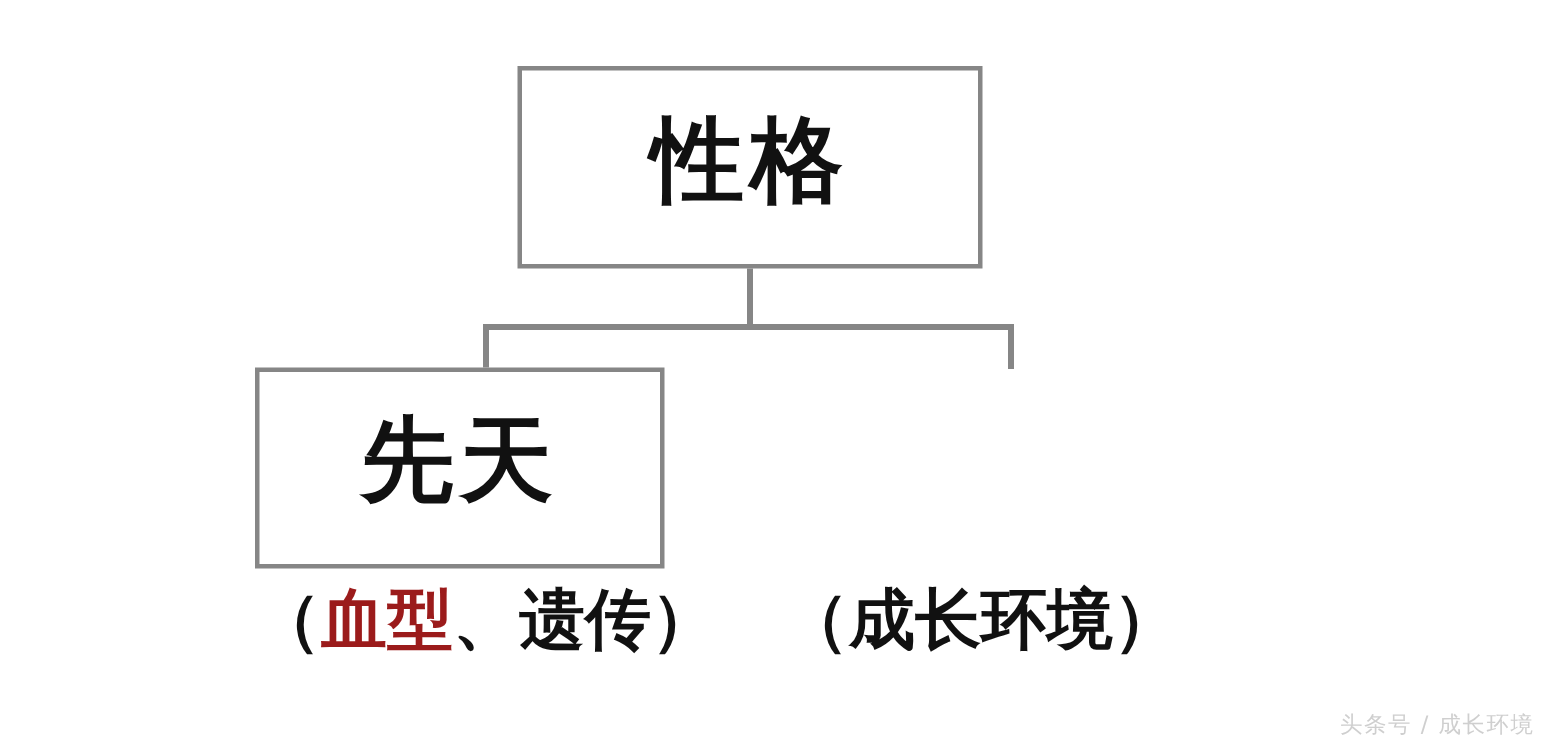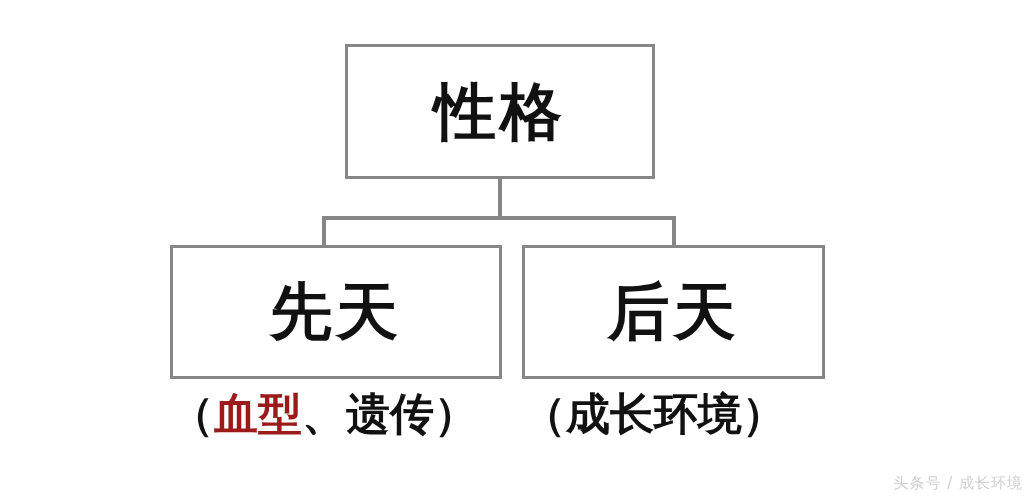--- a/index.html
+++ b/index.html
@@ -30,34 +30,34 @@
     display: flex;
     align-items: center;
     justify-content: center;
   }
   .node-label {
     font-size: 62px;
     font-weight: 700;
     color: #111111;
     letter-spacing: 4px;
     line-height: 1;
-    font-family: Liberation Sans, sans-serif;
+    font-family: Liberation Mono, monospace;
     white-space: nowrap;
   }
 
   #box-root {
     left: 345px;
     top: 44px;
     width: 310px;
     height: 135px;
   }
   #box-innate {
     left: 170px;
     top: 245px;
-    width: 332px;
+    width: 273px;
     height: 134px;
     text-align: center;
   }
   #box-acquired {
     left: 522px;
     top: 245px;
     width: 303px;
     height: 134px;
   }
 
@@ -145,23 +145,20 @@
   <div class="conn" id="conn-drop-right"></div>
 
   <div class="node-box" id="box-root">
     <span class="node-label">性格</span>
   </div>
 
   <div class="node-box" id="box-innate">
     <span class="node-label">先天</span>
   </div>
 
-  <div class="node-box" id="box-acquired">
-    <span class="node-label">后天</span>
-  </div>
 
   <div class="caption" id="caption-innate"><span>（</span><span class="cap-red">血型</span><span>、遗传</span><span>）</span></div>
 
   <div class="caption" id="caption-acquired"><span>（</span><span>成长环境</span><span>）</span></div>
 
   <div id="watermark">头条号 / 成长环境</div>
 
 </div>
 
 </body></html>

